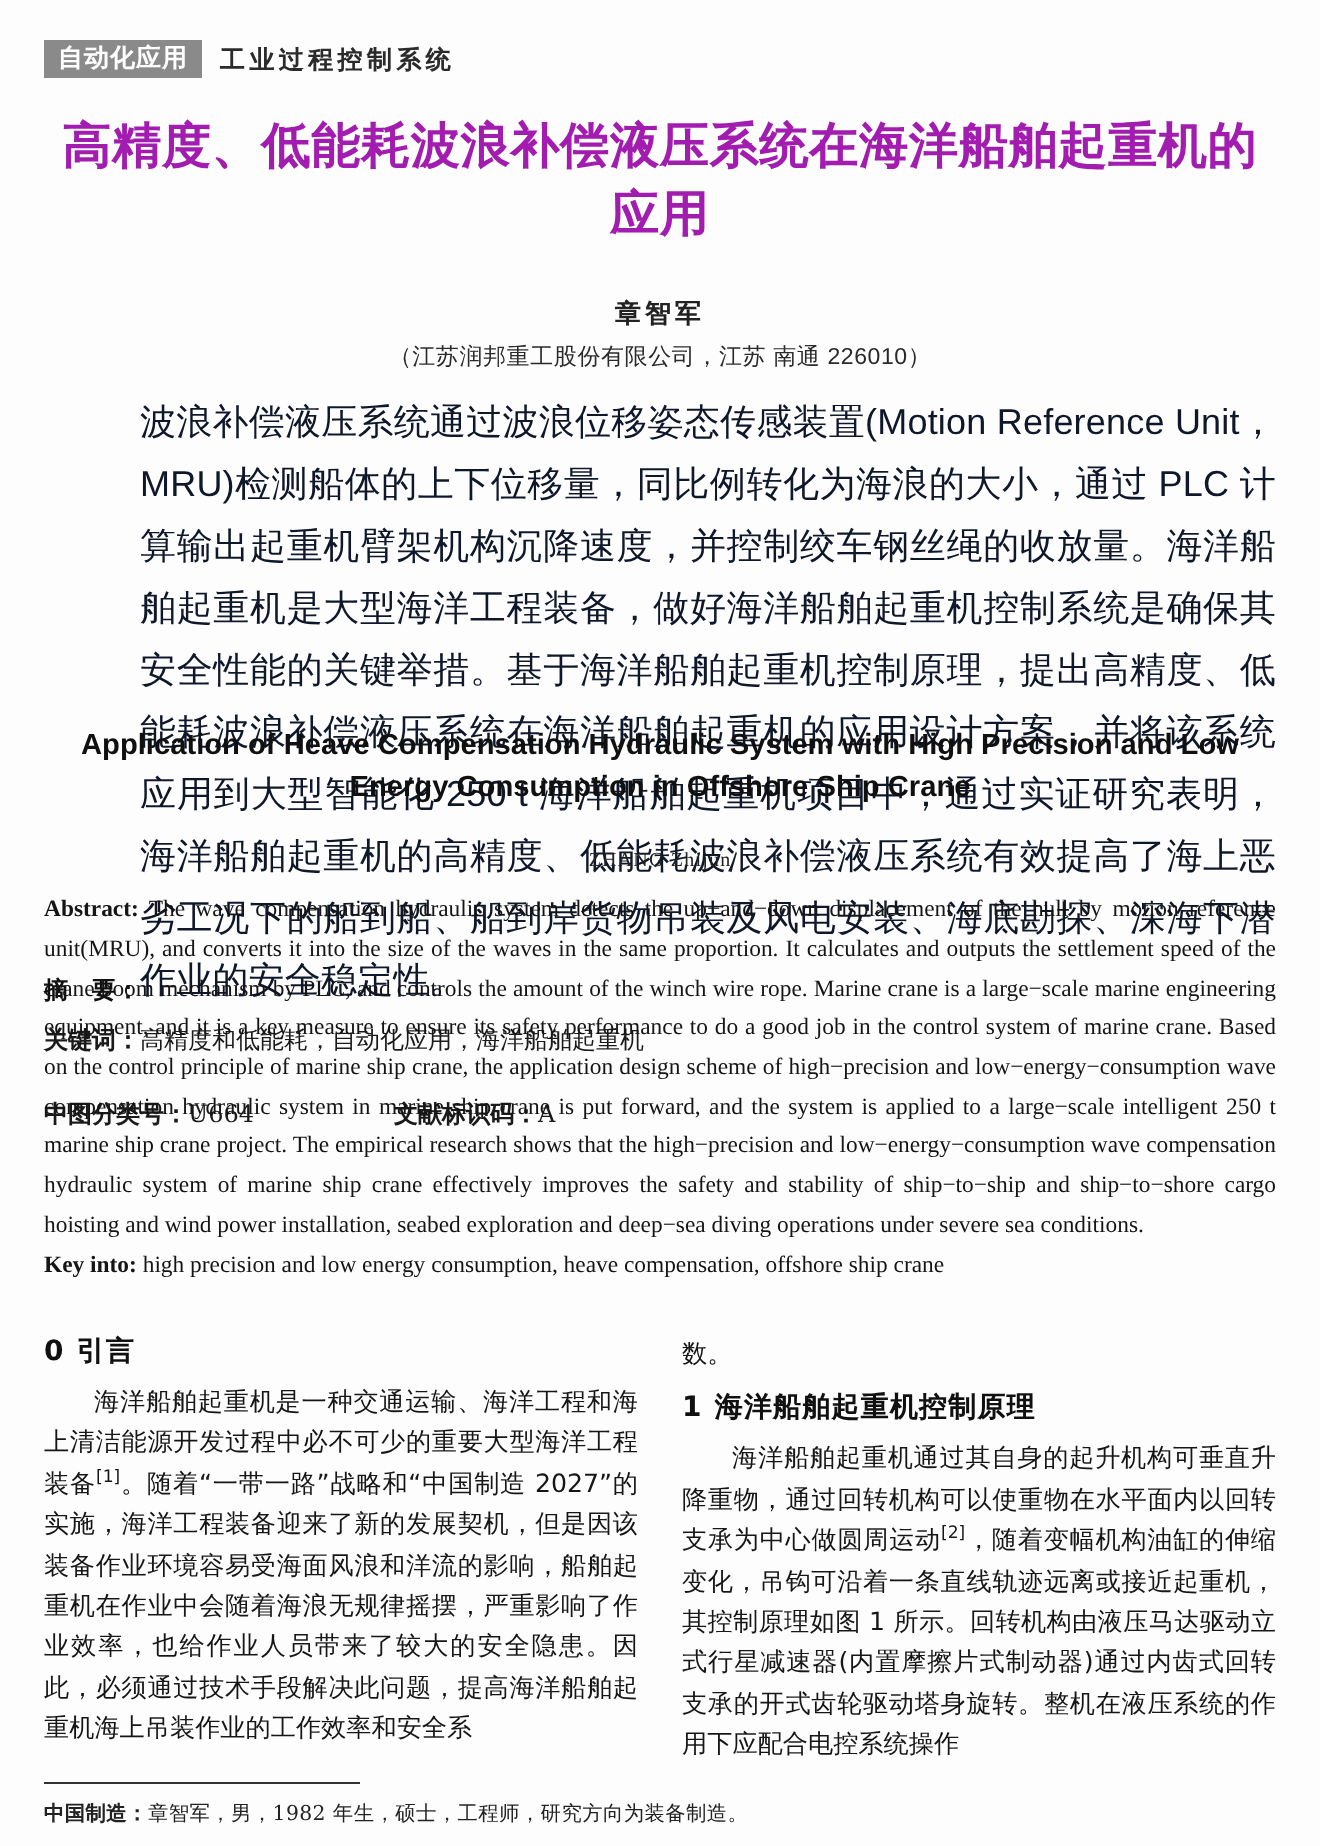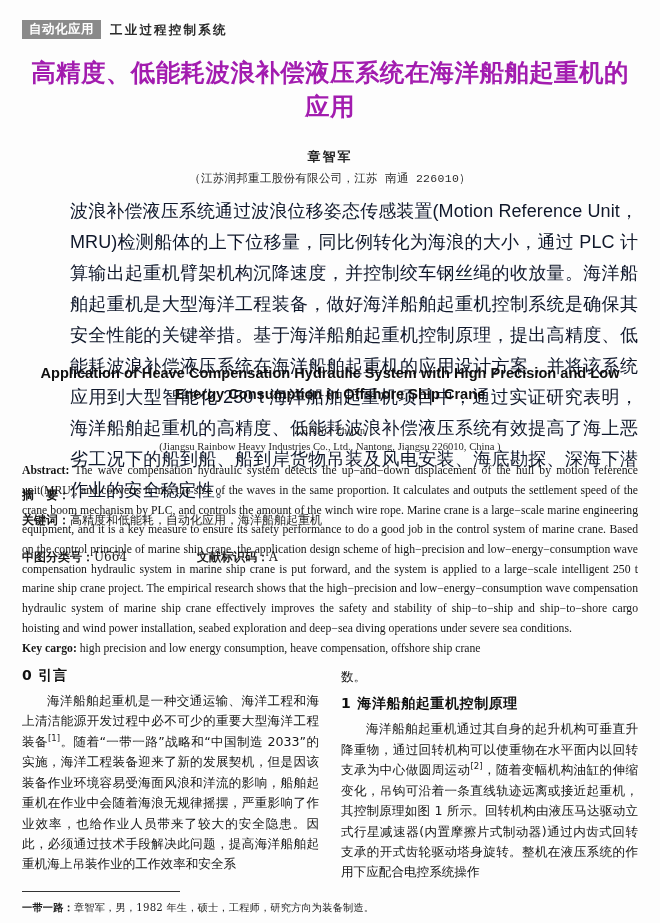--- a/index.html
+++ b/index.html
@@ -78,21 +78,21 @@
     text-align: center;
     font-family: "DejaVu Serif", serif;
     font-size: 13px;
     font-weight: bold;
     letter-spacing: 2px;
     color: #222;
   }
   .cn-affil {
     margin-top: 5px;
     text-align: center;
-    font-family: Liberation Mono, monospace;
+    font-family: Liberation Sans, sans-serif;
     font-size: 11.5px;
     letter-spacing: 0.3px;
     color: #2a2a2a;
   }
 
   
   .cn-abstract-zone {
     position: absolute;
     top: 196px;
     left: 22px;
@@ -281,46 +281,45 @@
       <span class="k">关键词：</span><span>高精度和低能耗，自动化应用，海洋船舶起重机</span>
     </div>
     <div class="cn-class">
       <span class="k">中图分类号：</span><span>U664</span><span class="gap"></span><span class="k">文献标识码：</span><span>A</span>
     </div>
   </div>
 
   <div class="en-zone">
     <h2 class="en-title">Application of Heave Compensation Hydraulic System with High Precision and Low Energy Consumption in Offshore Ship Crane</h2>
     <div class="en-author">ZHANG Zhijun</div>
-    <div class="en-affil">(Jiangsu Rainbow Heavy Industries Co., Ltd., Nantong, Jiangsu 226010, China )</div>
     <div class="en-abstract">
       <b>Abstract:</b>
       <span>The wave compensation hydraulic system detects the up−and−down displacement of the hull by motion reference unit(MRU), and converts it into the size of the waves in the same proportion. It calculates and outputs the settlement speed of the crane boom mechanism by PLC, and controls the amount of the winch wire rope. Marine crane is a large−scale marine engineering equipment, and it is a key measure to ensure its safety performance to do a good job in the control system of marine crane. Based on the control principle of marine ship crane, the application design scheme of high−precision and low−energy−consumption wave compensation hydraulic system in marine ship crane is put forward, and the system is applied to a large−scale intelligent 250 t marine ship crane project. The empirical research shows that the high−precision and low−energy−consumption wave compensation hydraulic system of marine ship crane effectively improves the safety and stability of ship−to−ship and ship−to−shore cargo hoisting and wind power installation, seabed exploration and deep−sea diving operations under severe sea conditions.</span>
     </div>
     <div class="en-kw">
-      <b>Key cargo:</b>
+      <b>Key into:</b>
       <span>high precision and low energy consumption, heave compensation, offshore ship crane</span>
     </div>
   </div>
 
   <div class="cols">
     <div class="col">
       <div class="sec-head">
         <span class="num">0</span><span>引言</span>
       </div>
-      <p class="body-p"><span>海洋船舶起重机是一种交通运输、海洋工程和海上清洁能源开发过程中必不可少的重要大型海洋工程装备</span><sup>[1]</sup><span>。随着“一带一路”战略和“中国制造 2033”的实施，海洋工程装备迎来了新的发展契机，但是因该装备作业环境容易受海面风浪和洋流的影响，船舶起重机在作业中会随着海浪无规律摇摆，严重影响了作业效率，也给作业人员带来了较大的安全隐患。因此，必须通过技术手段解决此问题，提高海洋船舶起重机海上吊装作业的工作效率和安全系</span></p>
+      <p class="body-p"><span>海洋船舶起重机是一种交通运输、海洋工程和海上清洁能源开发过程中必不可少的重要大型海洋工程装备</span><sup>[1]</sup><span>。随着“一带一路”战略和“中国制造 2027”的实施，海洋工程装备迎来了新的发展契机，但是因该装备作业环境容易受海面风浪和洋流的影响，船舶起重机在作业中会随着海浪无规律摇摆，严重影响了作业效率，也给作业人员带来了较大的安全隐患。因此，必须通过技术手段解决此问题，提高海洋船舶起重机海上吊装作业的工作效率和安全系</span></p>
     </div>
 
     <div class="col">
       <p class="body-p noindent">数。</p>
       <div class="sec-head" style="margin-top:8px">
         <span class="num">1</span><span>海洋船舶起重机控制原理</span>
       </div>
       <p class="body-p"><span>海洋船舶起重机通过其自身的起升机构可垂直升降重物，通过回转机构可以使重物在水平面内以回转支承为中心做圆周运动</span><sup>[2]</sup><span>，随着变幅机构油缸的伸缩变化，吊钩可沿着一条直线轨迹远离或接近起重机，其控制原理如图 1 所示。回转机构由液压马达驱动立式行星减速器(内置摩擦片式制动器)通过内齿式回转支承的开式齿轮驱动塔身旋转。整机在液压系统的作用下应配合电控系统操作</span></p>
     </div>
   </div>
 
   <div class="footnote-zone">
     <div class="footnote-rule"></div>
-    <div class="footnote-text"><span class="k">一带一路：</span><span>章智军，男，1982 年生，硕士，工程师，研究方向为装备制造。</span></div>
+    <div class="footnote-text"><span class="k">中国制造：</span><span>章智军，男，1982 年生，硕士，工程师，研究方向为装备制造。</span></div>
   </div>
 
 </div>
 
 </body></html>

